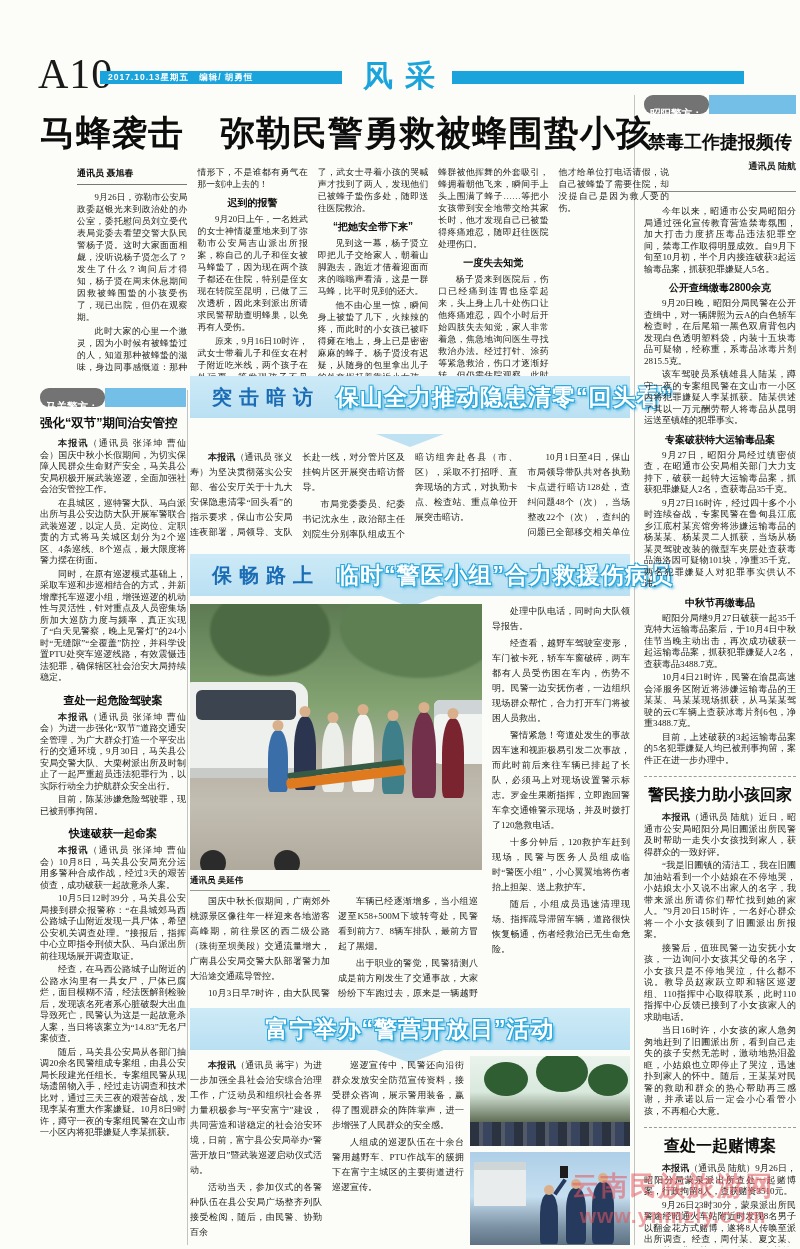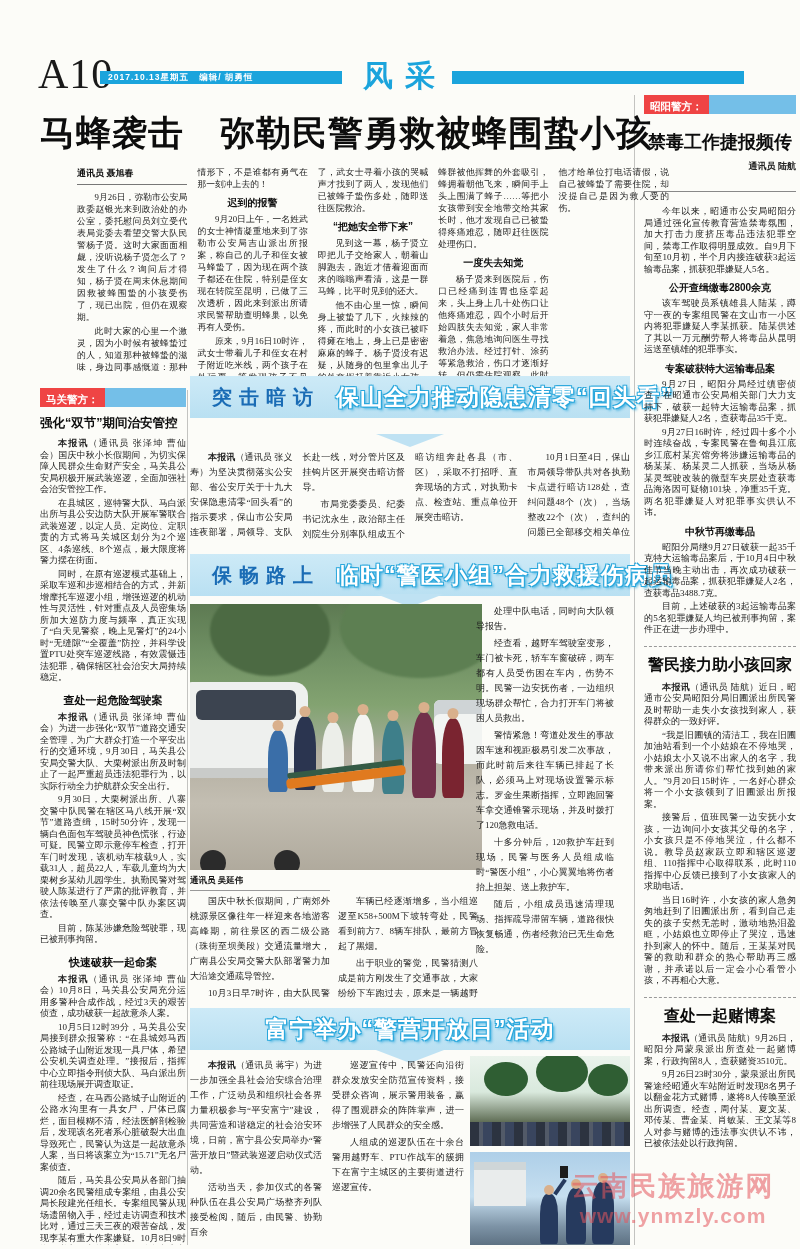--- a/index.html
+++ b/index.html
@@ -23,21 +23,21 @@
   .main-headline{position:absolute;left:40px;top:110px;width:594px;font:900 35px "Liberation Sans",sans-serif;color:#0d0d0d;letter-spacing:1px;white-space:nowrap;}
   .main-body{position:absolute;left:52px;top:166px;width:592px;height:220px;overflow:hidden;
              column-count:5;column-gap:10px;column-fill:auto;
              font-size:8.8px;line-height:12px;color:#222;margin-left:25px;}
   .byline{font:700 9px "Liberation Sans",sans-serif;color:#111;padding:1px 0 4px;border-bottom:1px solid #777;margin-bottom:6px;}
   .para{margin:0 0 2px;text-indent:2em;text-align:justify;}
   .subhead{font:700 10px "Liberation Sans",sans-serif;text-align:center;margin:6px 0 3px;color:#111;}
 
   
   .tabrow{display:flex;height:19px;margin-bottom:8px;}
-  .tab-dark{background:#ef4444;color:#fff;font:700 10.5px "Liberation Sans",sans-serif;line-height:19px;padding:2px 6px;white-space:nowrap;}
+  .tab-dark{background:#737373;color:#fff;font:700 10.5px "Liberation Sans",sans-serif;line-height:19px;padding:9px 6px;white-space:nowrap;border-radius:9px;}
   .tab-light{background:#74bfe8;flex:1;}
 
   
   .left-col{position:absolute;left:40px;top:388px;width:146px;height:857px;overflow:hidden;font-size:9px;line-height:11.5px;color:#222;}
   .lc-headline{font:700 12.5px "Liberation Sans",sans-serif;margin:4px 0 6px;color:#0d0d0d;white-space:nowrap;}
   .lc-subhead{font:700 11px "Liberation Sans",sans-serif;text-align:center;margin:9px 0 4px;color:#0d0d0d;}
 
   
   .right-col{position:absolute;left:644px;top:95px;width:152px;height:1152px;overflow:hidden;font-size:9px;line-height:11.5px;color:#222;}
   .rc-headline{font:700 18px "Liberation Sans",sans-serif;text-align:center;margin:16px 0 6px;color:#0d0d0d;white-space:nowrap;}
@@ -132,28 +132,27 @@
     </div>
     <div class="lc-headline">强化“双节”期间治安管控</div>
     <div>
         <p class="para"><strong>本报讯</strong>（通讯员 张泽坤 曹仙会）国庆中秋小长假期间，为切实保障人民群众生命财产安全，马关县公安局积极开展武装巡逻，全面加强社会治安管控工作。</p>
         <p class="para">在县城区，巡特警大队、马白派出所与县公安边防大队开展军警联合武装巡逻，以定人员、定岗位、定职责的方式将马关城区划分为2个巡区、4条巡线、8个巡点，最大限度将警力摆在街面。</p>
         <p class="para">同时，在原有巡逻模式基础上，采取车巡和步巡相结合的方式，并新增摩托车巡逻小组，增强巡逻的机动性与灵活性，针对重点及人员密集场所加大巡防力度与频率，真正实现了“白天见警察，晚上见警灯”的24小时“无缝隙”“全覆盖”防控，并科学设置PTU处突车巡逻线路，有效震慑违法犯罪，确保辖区社会治安大局持续稳定。</p>
       </div>
     <div class="lc-subhead">查处一起危险驾驶案</div>
     <div>
         <p class="para"><strong>本报讯</strong>（通讯员 张泽坤 曹仙会）为进一步强化“双节”道路交通安全管理，为广大群众打造一个平安出行的交通环境，9月30日，马关县公安局交警大队、大栗树派出所及时制止了一起严重超员违法犯罪行为，以实际行动全力护航群众安全出行。</p>
-        <p class="para">9月30日，大栗树派出所、八寨交警中队民警在辖区马八线开展“双节”道路查缉，15时50分许，发现一辆白色面包车驾驶员神色慌张，行迹可疑。民警立即示意停车检查，打开车门时发现，该机动车核载9人，实载31人，超员22人，车载儿童均为大栗树乡某幼儿园学生。执勤民警对驾驶人陈某进行了严肃的批评教育，并依法传唤至八寨交警中队办案区调查。</p>
         <p class="para">目前，陈某涉嫌危险驾驶罪，现已被刑事拘留。</p>
       </div>
     <div class="lc-subhead">快速破获一起命案</div>
     <div>
         <p class="para"><strong>本报讯</strong>（通讯员 张泽坤 曹仙会）10月8日，马关县公安局充分运用多警种合成作战，经过3天的艰苦侦查，成功破获一起故意杀人案。</p>
         <p class="para">10月5日12时39分，马关县公安局接到群众报警称：“在县城郊马西公路城子山附近发现一具尸体，希望公安机关调查处理。”接报后，指挥中心立即指令刑侦大队、马白派出所前往现场展开调查取证。</p>
-        <p class="para">经查，在马西公路城子山附近的公路水沟里有一具女尸，尸体已腐烂，面目模糊不清，经法医解剖检验后，发现该名死者系心脏破裂大出血导致死亡，民警认为这是一起故意杀人案，当日将该案立为“15.71”无名尸案侦查。</p>
+        <p class="para">经查，在马西公路城子山附近的公路水沟里有一具女尸，尸体已腐烂，面目模糊不清，经法医解剖检验后，发现该名死者系心脏破裂大出血导致死亡，民警认为这是一起故意杀人案，当日将该案立为“14.83”无名尸案侦查。</p>
         <p class="para">随后，马关县公安局从各部门抽调20余名民警组成专案组，由县公安局长段建光任组长。专案组民警从现场遗留物入手，经过走访调查和技术比对，通过三天三夜的艰苦奋战，发现李某有重大作案嫌疑。10月8日9时许，蹲守一夜的专案组民警在文山市一小区内将犯罪嫌疑人李某抓获。</p>
       </div>
   </div>
 
   <div class="banner" style="top:376px;">
     <span class="kicker">突击暗访</span>
     <span class="bhead">保山全力推动隐患清零“回头看”</span>
   </div>
   <div class="tri" style="top:434px;"></div>
   <div class="flowtext cols4" style="left:190px;top:450px;width:440px;height:98px;">
@@ -179,21 +178,21 @@
     <div class="ph-fig" style="left:132px;top:118px;width:22px;height:70px;background:#eceee9;"></div>
     <div class="ph-fig" style="left:162px;top:110px;width:22px;height:78px;background:#f3f4f0;"></div>
     <div class="ph-fig" style="left:192px;top:116px;width:22px;height:74px;background:#3e7f8a;"></div>
     <div class="ph-fig" style="left:222px;top:108px;width:24px;height:86px;background:#72304a;"></div>
     <div class="ph-fig" style="left:252px;top:114px;width:22px;height:80px;background:#7a2430;"></div>
     <div class="ph-fig" style="left:78px;top:126px;width:20px;height:62px;background:#3a6ea8;"></div>
     <div class="ph-stretcher"></div>
   </div>
   <div class="caption">通讯员 吴延伟</div>
 
-  <div class="flowtext" style="left:476px;top:604px;width:138px;height:396px;">
+  <div class="flowtext" style="left:492px;top:604px;width:138px;height:396px;">
       <p class="para">处理中队电话，同时向大队领导报告。</p>
       <p class="para">经查看，越野车驾驶室变形，车门被卡死，轿车车窗破碎，两车都有人员受伤困在车内，伤势不明。民警一边安抚伤者，一边组织现场群众帮忙，合力打开车门将被困人员救出。</p>
       <p class="para">警情紧急！弯道处发生的事故因车速和视距极易引发二次事故，而此时前后来往车辆已排起了长队，必须马上对现场设置警示标志。罗金生果断指挥，立即跑回警车拿交通锥警示现场，并及时拨打了120急救电话。</p>
       <p class="para">十多分钟后，120救护车赶到现场，民警与医务人员组成临时“警医小组”，小心翼翼地将伤者抬上担架、送上救护车。</p>
       <p class="para">随后，小组成员迅速清理现场、指挥疏导滞留车辆，道路很快恢复畅通，伤者经救治已无生命危险。</p>
     </div>
   <div class="flowtext" style="left:190px;top:894px;width:140px;height:106px;">
       <p class="para">国庆中秋长假期间，广南郊外桃源景区像往年一样迎来各地游客高峰期，前往景区的西二级公路（珠街至坝美段）交通流量增大，广南县公安局交警大队部署警力加大沿途交通疏导管控。</p>
       <p class="para">10月3日早7时许，由大队民警罗金生担任组长带领3名协勤人员组成车巡小组沿线巡逻。</p>
     </div>
@@ -233,26 +232,28 @@
   <div class="right-col">
     <div class="tabrow">
       <div class="tab-dark">昭阳警方：</div>
       <div class="tab-light"></div>
     </div>
     <div class="rc-headline">禁毒工作捷报频传</div>
     <div class="rc-byline">通讯员 陆航</div>
     <div class="rc-body">
         <p class="para">今年以来，昭通市公安局昭阳分局通过强化宣传教育营造禁毒氛围，加大打击力度挤压毒品违法犯罪空间，禁毒工作取得明显成效。自9月下旬至10月初，半个月内接连破获3起运输毒品案，抓获犯罪嫌疑人5名。</p>
         <div class="subhead">公开查缉缴毒2800余克</div>
+        <p class="para">9月20日晚，昭阳分局民警在公开查缉中，对一辆牌照为云A的白色轿车检查时，在后尾箱一黑色双肩背包内发现白色透明塑料袋，内装十五块毒品可疑物，经称重，系毒品冰毒片剂2815.5克。</p>
         <p class="para">该车驾驶员系镇雄县人陆某，蹲守一夜的专案组民警在文山市一小区内将犯罪嫌疑人李某抓获。陆某供述了其以一万元酬劳帮人将毒品从昆明运送至镇雄的犯罪事实。</p>
         <div class="subhead">专案破获特大运输毒品案</div>
         <p class="para">9月27日，昭阳分局经过缜密侦查，在昭通市公安局相关部门大力支持下，破获一起特大运输毒品案，抓获犯罪嫌疑人2名，查获毒品35千克。</p>
         <p class="para">9月27日16时许，经过四十多个小时连续奋战，专案民警在鲁甸县江底乡江底村某宾馆旁将涉嫌运输毒品的杨某某、杨某灵二人抓获，当场从杨某灵驾驶改装的微型车夹层处查获毒品海洛因可疑物101块，净重35千克。两名犯罪嫌疑人对犯罪事实供认不讳。</p>
         <div class="subhead">中秋节再缴毒品</div>
         <p class="para">昭阳分局继9月27日破获一起35千克特大运输毒品案后，于10月4日中秋佳节当晚主动出击，再次成功破获一起运输毒品案，抓获犯罪嫌疑人2名，查获毒品3488.7克。</p>
+        <p class="para">10月4日21时许，民警在渝昆高速会泽服务区附近将涉嫌运输毒品的王某某、马某某现场抓获，从马某某驾驶的云C车辆上查获冰毒片剂6包，净重3488.7克。</p>
         <p class="para">目前，上述破获的3起运输毒品案的5名犯罪嫌疑人均已被刑事拘留，案件正在进一步办理中。</p>
       </div>
     <hr class="dashsep">
     <div class="rc-headline2">警民接力助小孩回家</div>
     <div class="rc-body2">
         <p class="para"><strong>本报讯</strong>（通讯员 陆航）近日，昭通市公安局昭阳分局旧圃派出所民警及时帮助一走失小女孩找到家人，获得群众的一致好评。</p>
         <p class="para">“我是旧圃镇的清洁工，我在旧圃加油站看到一个小姑娘在不停地哭，小姑娘太小又说不出家人的名字，我带来派出所请你们帮忙找到她的家人。”9月20日15时许，一名好心群众将一个小女孩领到了旧圃派出所报案。</p>
         <p class="para">接警后，值班民警一边安抚小女孩，一边询问小女孩其父母的名字，小女孩只是不停地哭泣，什么都不说。教导员赵家跃立即和辖区巡逻组、110指挥中心取得联系，此时110指挥中心反馈已接到了小女孩家人的求助电话。</p>
         <p class="para">当日16时许，小女孩的家人急匆匆地赶到了旧圃派出所，看到自己走失的孩子安然无恙时，激动地热泪盈眶，小姑娘也立即停止了哭泣，迅速扑到家人的怀中。随后，王某某对民警的救助和群众的热心帮助再三感谢，并承诺以后一定会小心看管小孩，不再粗心大意。</p>
       </div>

